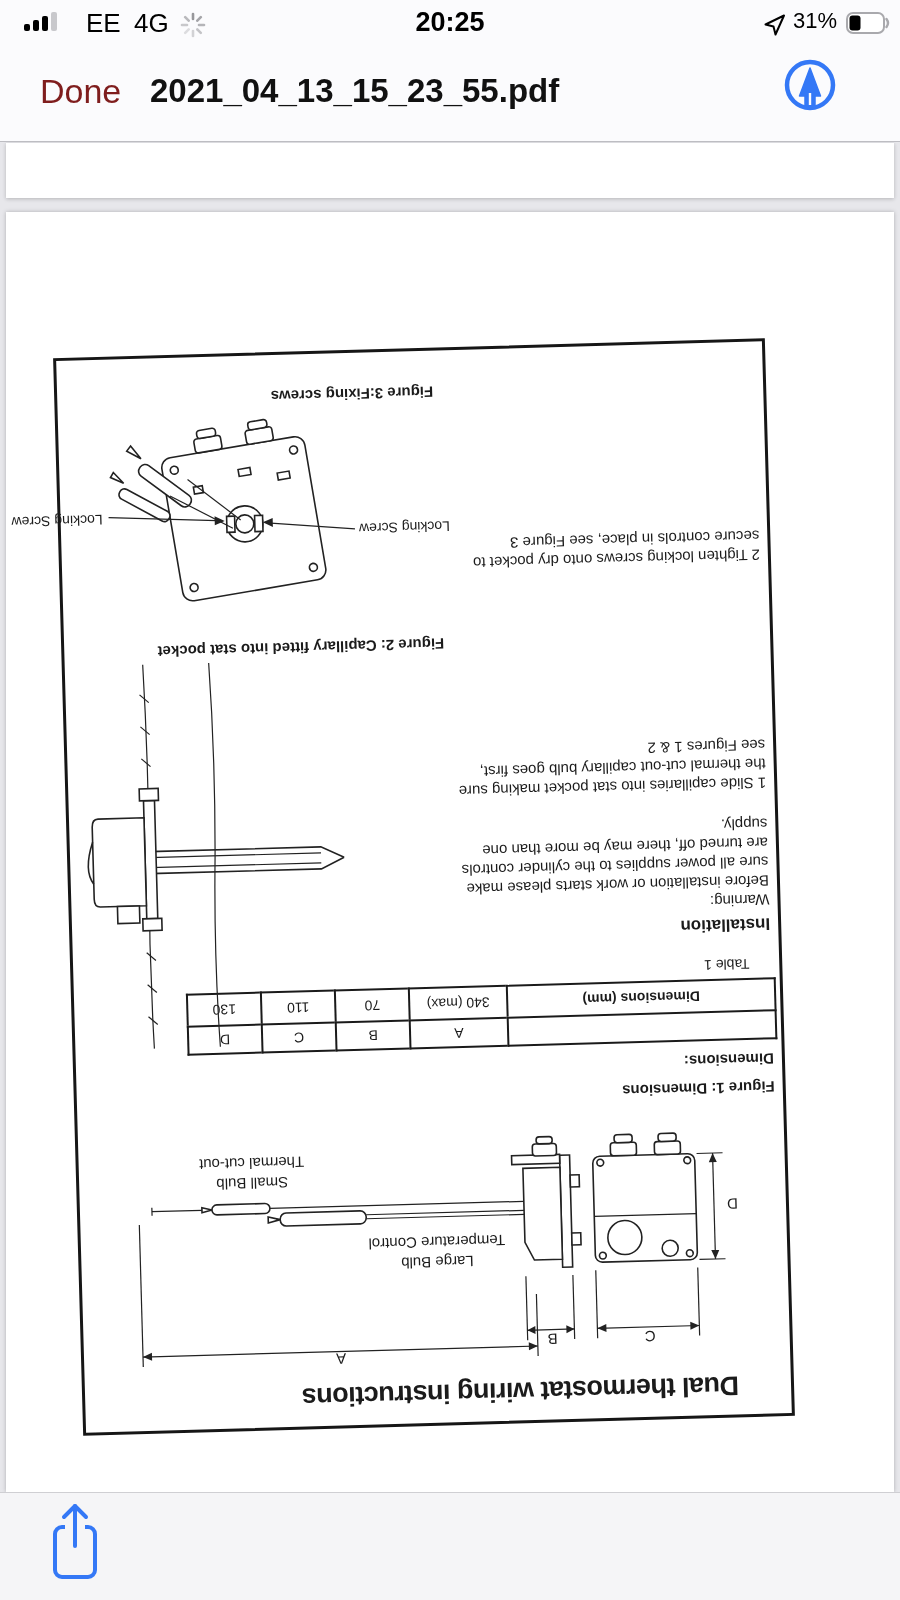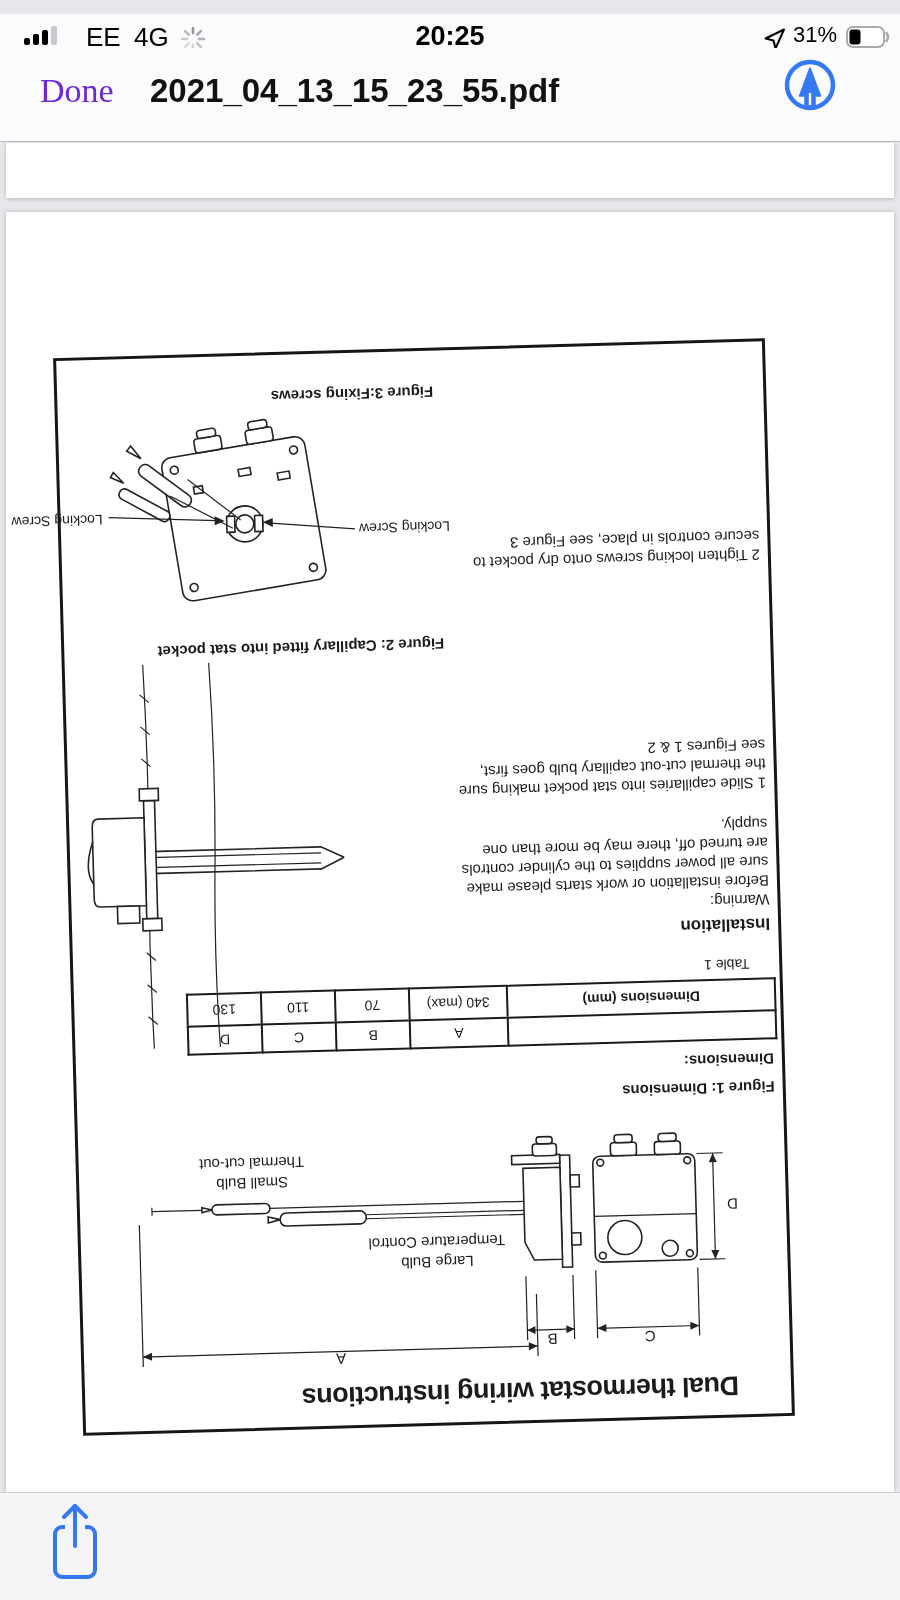--- a/index.html
+++ b/index.html
@@ -1,33 +1,33 @@
 <!DOCTYPE html>
 <html><head>
 <meta charset="utf-8">
 <style>
   html,body{margin:0;padding:0;}
   body{width:900px;height:1600px;background:#e7e7eb;font-family:"Liberation Sans",sans-serif;-webkit-font-smoothing:antialiased;overflow:hidden;}
   .screen{position:relative;width:900px;height:1600px;background:#e7e7eb;overflow:hidden;}
 
   
-  .statusbar{position:absolute;left:0;top:14px;width:900px;height:48px;background:#fbfbfd;z-index:30;}
+  .statusbar{position:absolute;left:0;top:0;width:900px;height:48px;background:#fbfbfd;z-index:30;}
   .sig{position:absolute;left:24px;top:13px;width:52px;height:20px;}
   .sig .bar{position:absolute;bottom:2px;width:6px;border-radius:2px;background:#000;}
   .carrier{position:absolute;left:86px;top:8px;font-size:26px;color:#000;font-weight:500;}
   .network{position:absolute;left:134px;top:8px;font-size:26px;color:#000;font-weight:400;}
   .spinner{position:absolute;left:180px;top:12px;}
   .time{position:absolute;left:0;width:900px;top:7px;text-align:center;font-size:27px;font-weight:700;color:#000;}
   .loc{position:absolute;left:763px;top:13px;}
   .batt-pct{position:absolute;left:793px;top:8px;font-size:22px;font-weight:500;color:#000;}
   .battery{position:absolute;left:846px;top:12px;}
 
   
   .navbar{position:absolute;left:0;top:48px;width:900px;height:93px;background:#fbfbfd;border-bottom:1px solid #bdbdc2;z-index:30;}
-  .done-btn{position:absolute;left:40px;top:24px;font-size:34px;color:#6d28d9;cursor:pointer;background:none;border:none;padding:0;font-family:Liberation Serif, serif;}
+  .done-btn{position:absolute;left:40px;top:24px;font-size:34px;color:#7f1d1d;cursor:pointer;background:none;border:none;padding:0;font-family:Liberation Sans, sans-serif;}
   .nav-title{position:absolute;left:150px;width:600px;top:24px;text-align:left;font-size:33px;font-weight:700;color:#111;letter-spacing:0px;white-space:nowrap;}
   .markup-btn{position:absolute;left:780px;top:6px;width:60px;height:64px;background:none;border:none;padding:0;cursor:pointer;}
 
   
   .prev-page{position:absolute;left:6px;top:143px;width:888px;height:55px;background:#fff;box-shadow:0 1px 4px rgba(0,0,0,.22);}
   .page-main{position:absolute;left:6px;top:212px;width:888px;height:1280px;background:#fff;box-shadow:0 0 4px rgba(0,0,0,.25);}
 
   
   .scan{position:absolute;left:62px;top:136px;width:706px;height:1072px;border:3px solid #161616;background:#fff;transform:rotate(178.4deg);}
   .scan *{color:#1b1b1b;}

